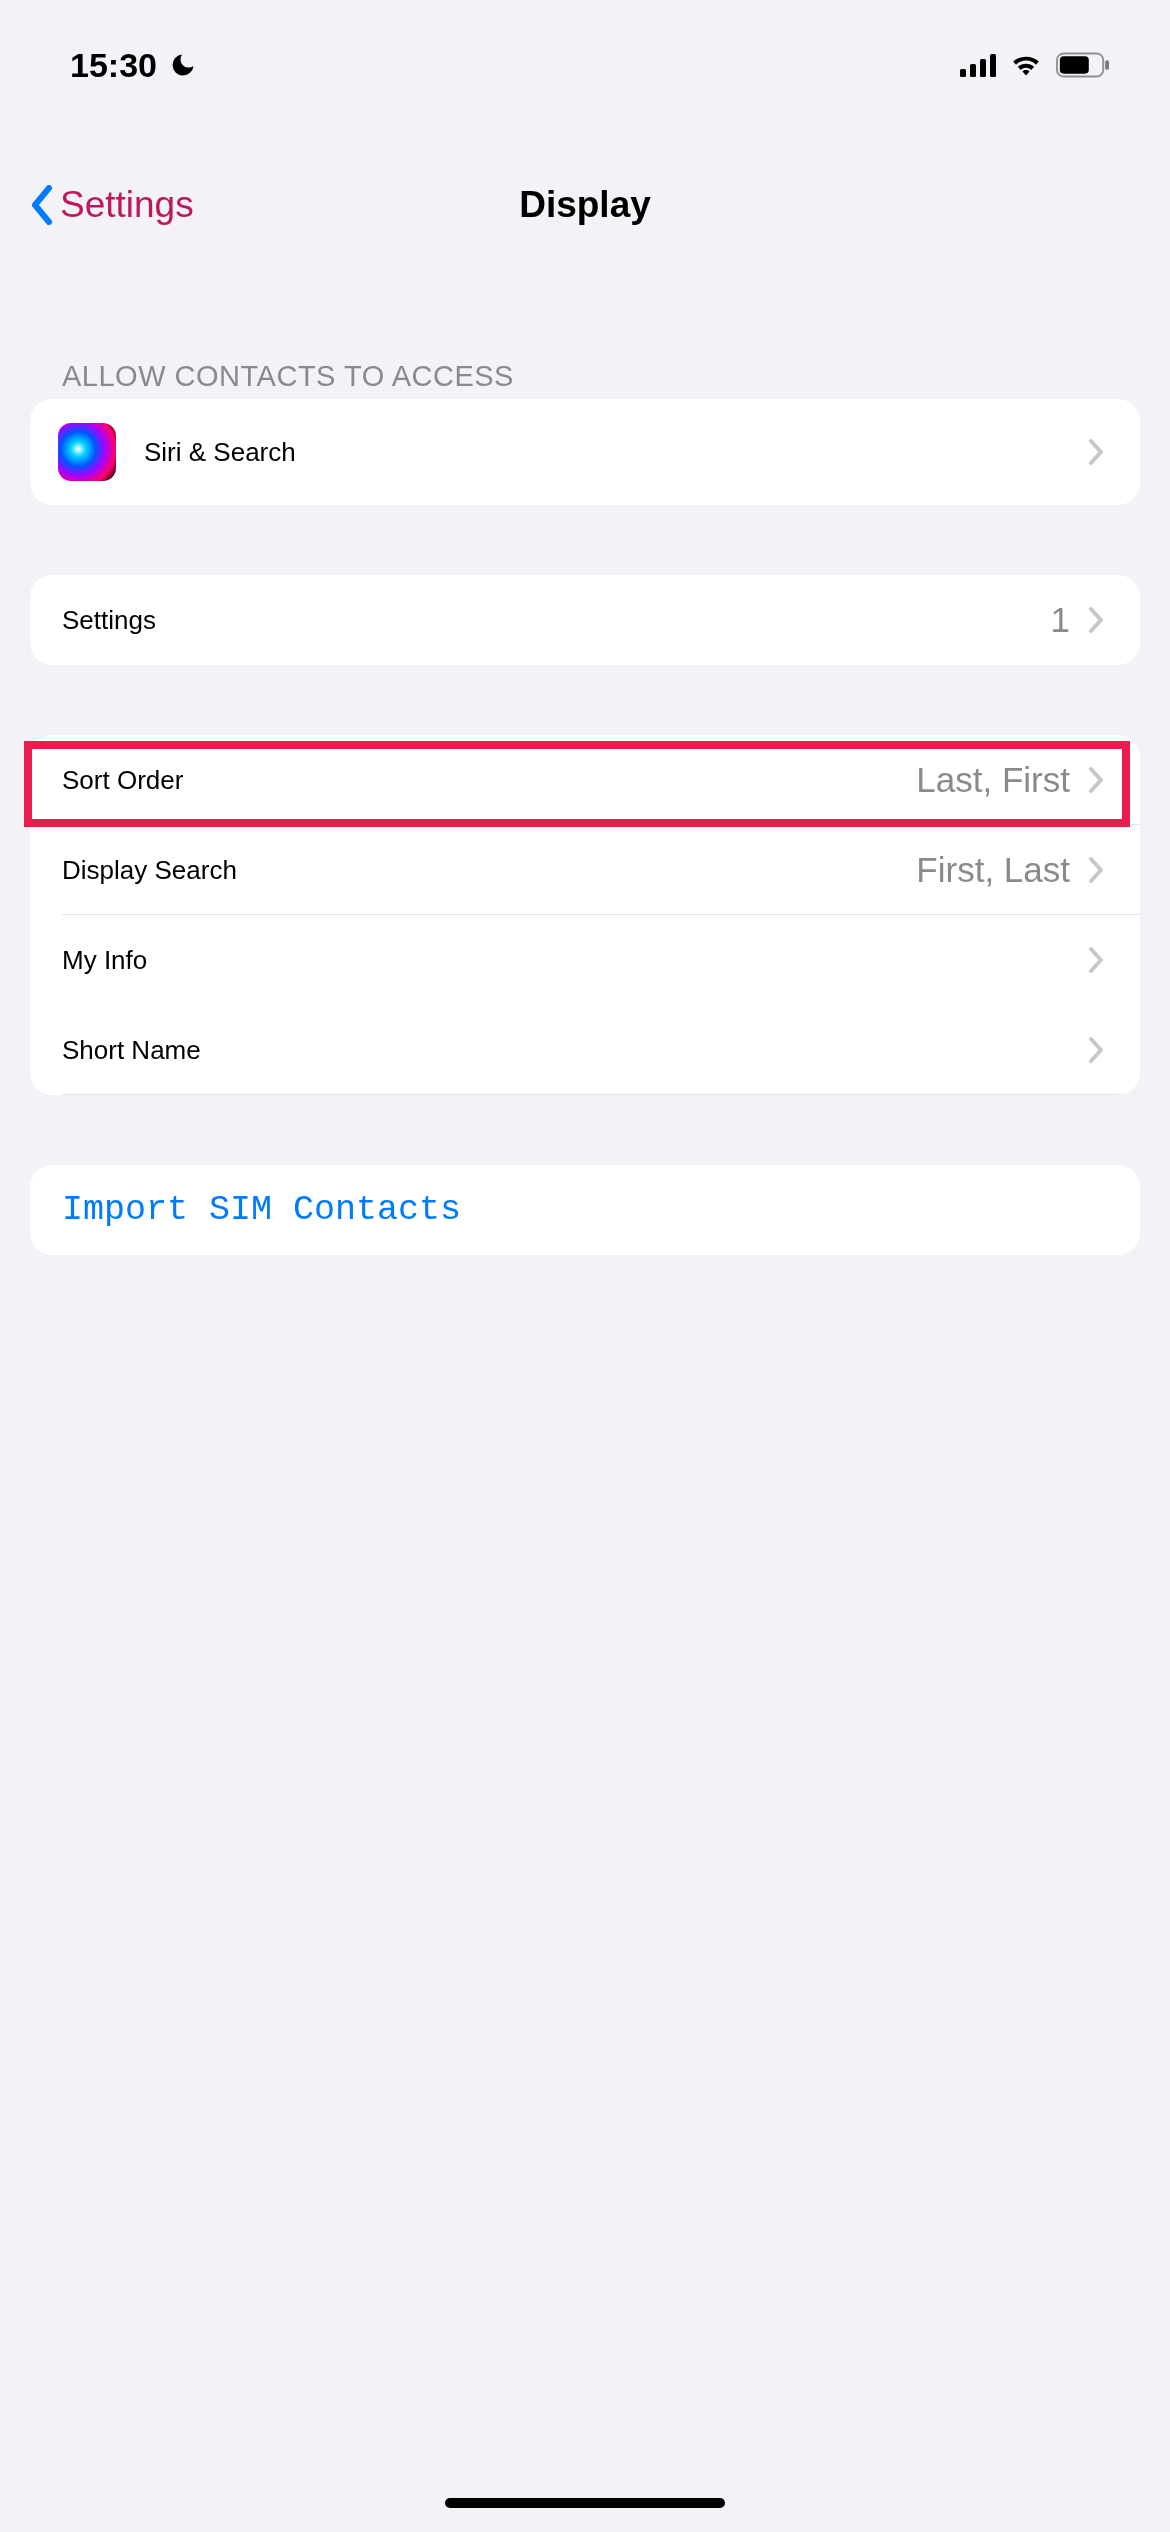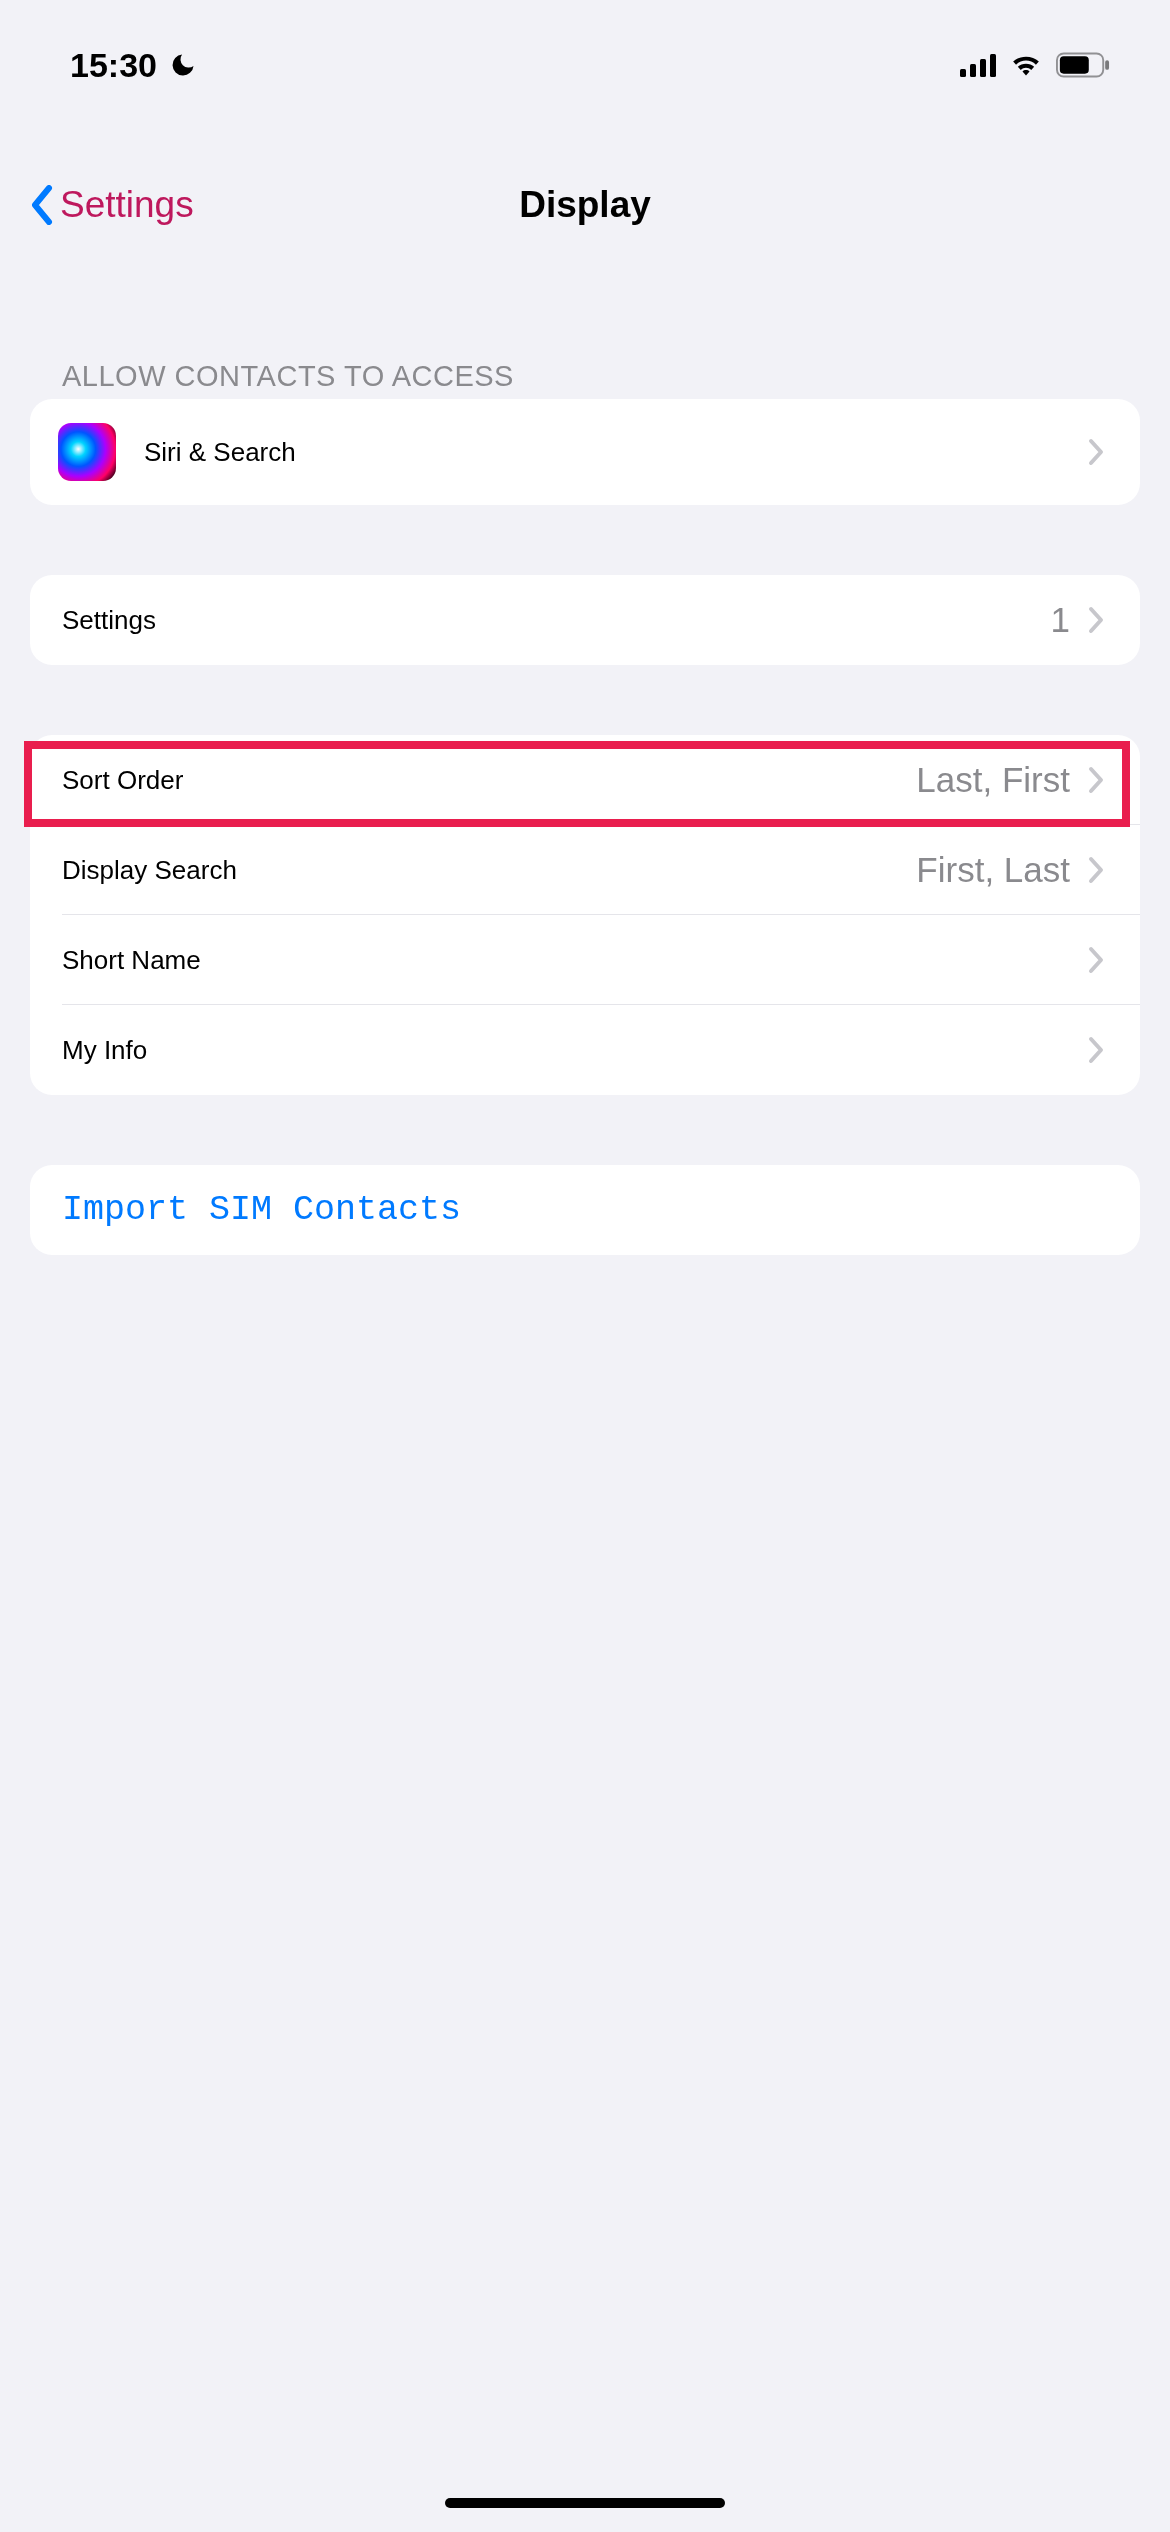--- a/index.html
+++ b/index.html
@@ -260,32 +260,32 @@
   </div>
   <div class="cell">
     <span class="cell-label">Display Search</span>
     <span class="cell-value">First, Last</span>
     <svg class="chevron-right" viewBox="0 0 16 28">
         <path d="M3 3 L13 14 L3 25"></path>
       </svg>
     <div class="cell-separator"></div>
   </div>
   <div class="cell">
+    <span class="cell-label">My Info</span>
+    <svg class="chevron-right" viewBox="0 0 16 28">
+        <path d="M3 3 L13 14 L3 25"></path>
+      </svg>
+  </div>
+  <div class="cell">
     <span class="cell-label">Short Name</span>
     <svg class="chevron-right" viewBox="0 0 16 28">
         <path d="M3 3 L13 14 L3 25"></path>
       </svg>
     <div class="cell-separator"></div>
   </div>
-  <div class="cell">
-    <span class="cell-label">My Info</span>
-    <svg class="chevron-right" viewBox="0 0 16 28">
-        <path d="M3 3 L13 14 L3 25"></path>
-      </svg>
-  </div>
 </div>
 
 <div class="cell-group-gap"></div>
 
 <div class="cell-group">
   <div class="cell">
     <span class="cell-link">Import SIM Contacts</span>
   </div>
 </div>
 

